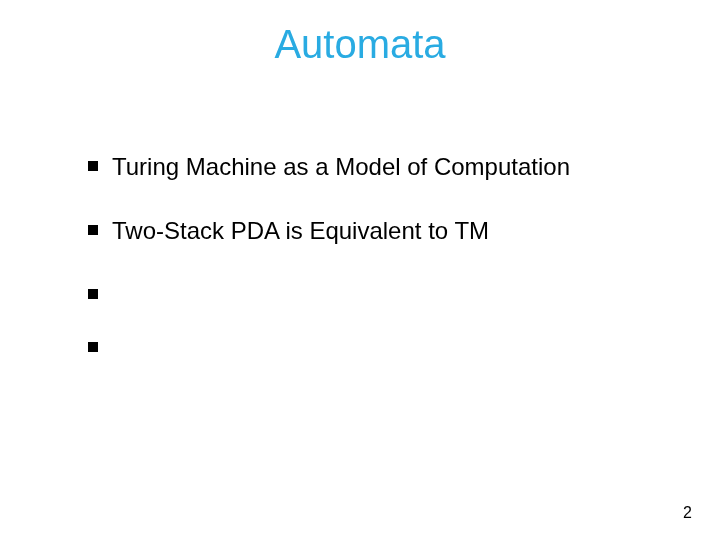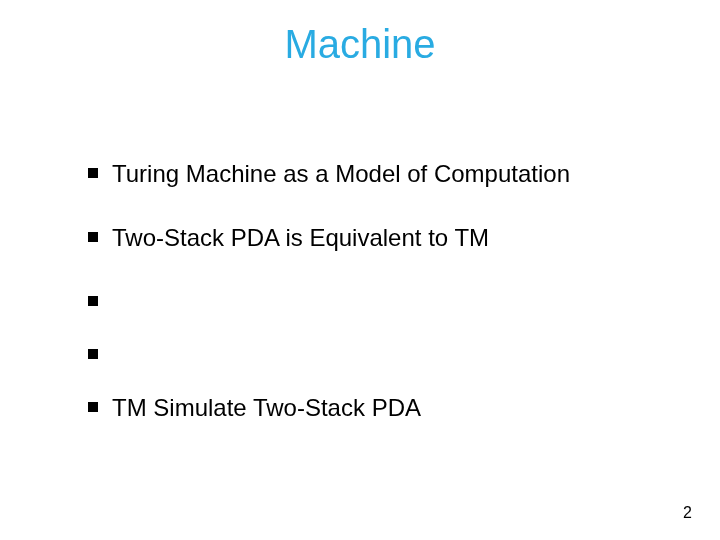--- a/index.html
+++ b/index.html
@@ -23,21 +23,21 @@
     top: 22px;
     left: 0;
     width: 100%;
     text-align: center;
     font-size: 40px;
     color: #29abe2; 
     font-weight: 400;
   }
   .bullets {
     position: absolute;
-    top: 159px;
+    top: 152px;
     left: 88px;
     right: 60px;
   }
   .bullet-item {
     display: flex;
     align-items: flex-start;
     font-size: 24px;
     color: #000000;
     margin-bottom: 34px;
     line-height: 1.25;
@@ -56,21 +56,21 @@
     right: 28px;
     font-size: 16px;
     color: #000000;
   }
 </style>
 </head>
 <body>
 
 <div class="slide">
 
-  <div class="title">Machine</div>
+  <div class="title">Automata</div>
 
   <div class="bullets">
 
     <div class="bullet-item">
       <span class="bullet-marker"></span>
       <span>Turing Machine as a Model of Computation</span>
     </div>
 
     <div class="bullet-item">
       <span class="bullet-marker"></span>
@@ -78,22 +78,18 @@
     </div>
 
     <div class="bullet-item">
       <span class="bullet-marker"></span>
     </div>
 
     <div class="bullet-item">
       <span class="bullet-marker"></span>
     </div>
 
-    <div class="bullet-item">
-      <span class="bullet-marker"></span>
-      <span>TM Simulate Two-Stack PDA</span>
-    </div>
 
   </div>
 
   <div class="page-number">2</div>
 
 </div>
 
 </body></html>

